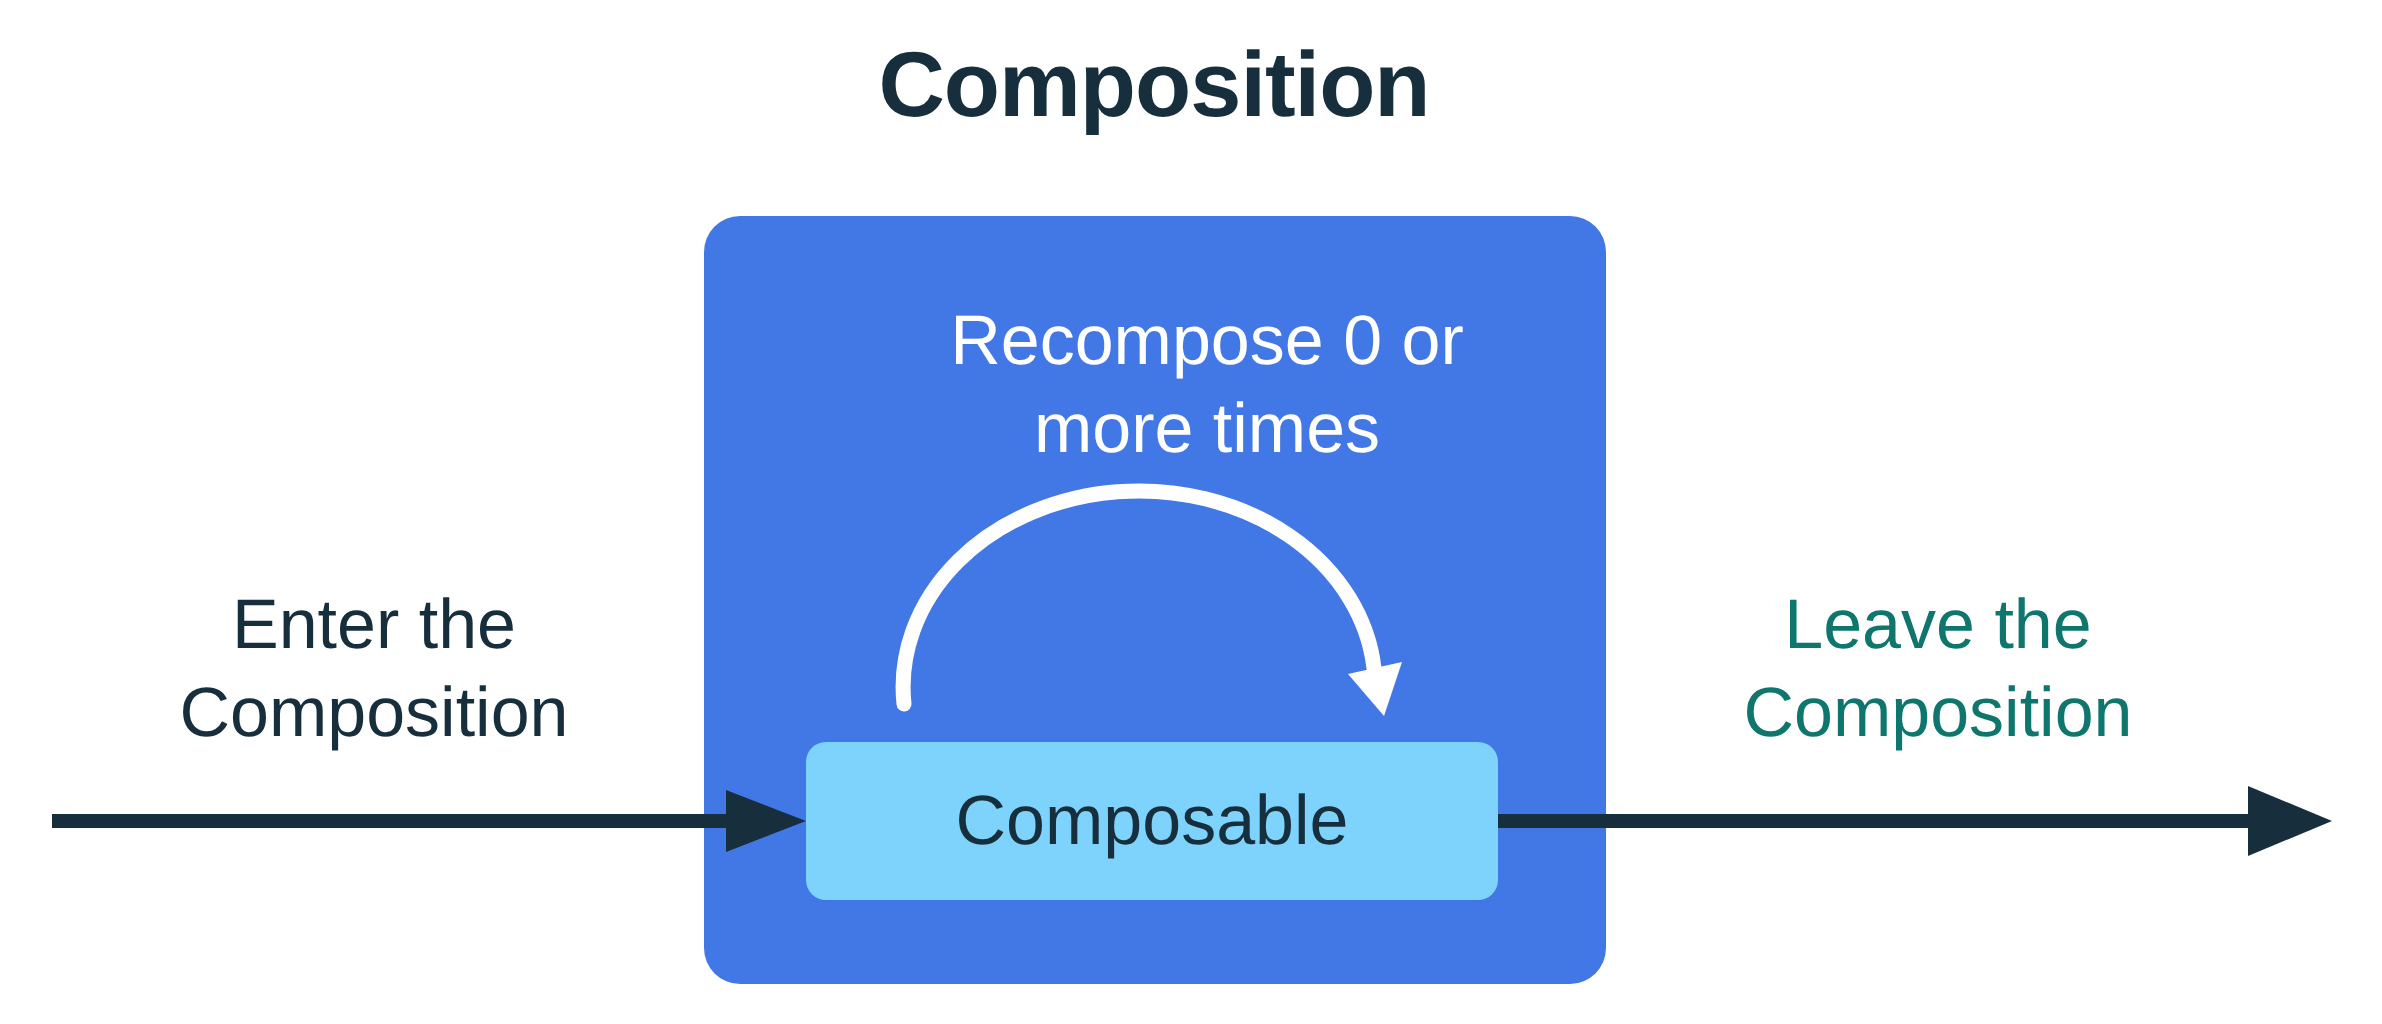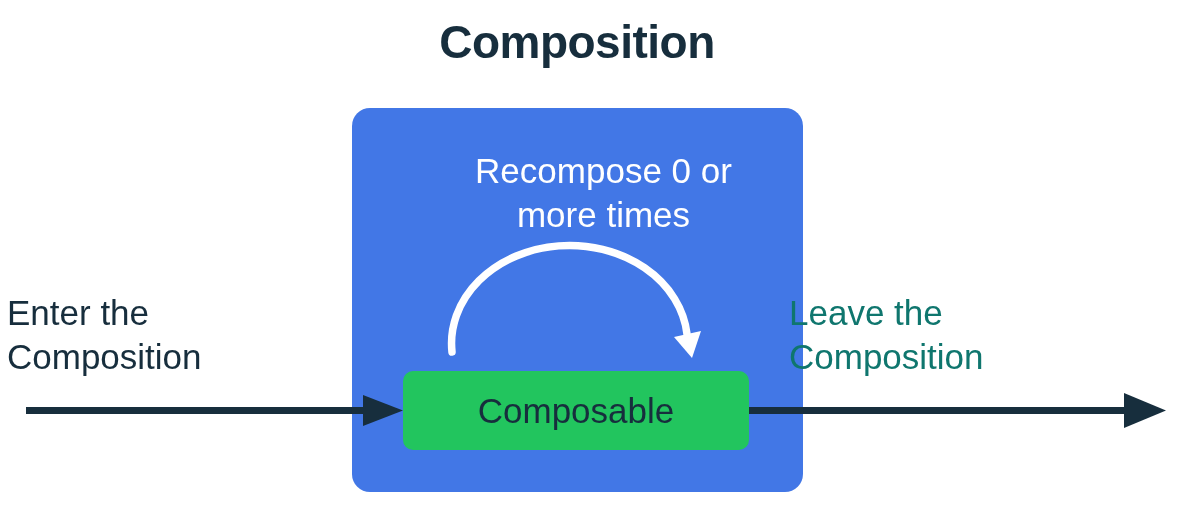--- a/index.html
+++ b/index.html
@@ -50,20 +50,21 @@
     justify-content:center;
   }
   .composable-node .node-label{
     font-size:35px;
     color:#172E3D;
   }
   .side-label{
     position:absolute;
     top:291px;
     width:360px;
+    text-align:center;
     font-size:35px;
     line-height:44px;
     color:#172E3D;
     white-space:pre-line;
   }
   .side-label.enter{left:7px;}
   .side-label.leave{left:789px;}
 </style>
 </head>
 <body>
@@ -88,21 +89,21 @@
       <line x1="749" y1="410.5" x2="1127" y2="410.5" stroke-width="7" stroke="#172E3D"></line>
       <polygon points="1124,393 1166,410.5 1124,428" fill="#172E3D"></polygon>
     </g>
 
     <g>
       <path d="M 452 352 A 118 98 0 0 1 687 334" fill="none" stroke-width="7.5" stroke-linecap="round" stroke="#FFFFFF"></path>
       <polygon points="674,337 701,331 692,358" fill="#FFFFFF"></polygon>
     </g>
   </svg>
 
-  <div class="composable-node" style="background-color: #22c55e;">
+  <div class="composable-node" style="background-color: #7dd3fc;">
     <span class="node-label" style="color: rgb(23, 46, 61);">Composable</span>
   </div>
 
   <div class="side-label enter" style="color: rgb(23, 46, 61);">Enter the
 Composition</div>
 
   <div class="side-label leave" style="color: #0f766e;">Leave the
 Composition</div>
 
 </div>

